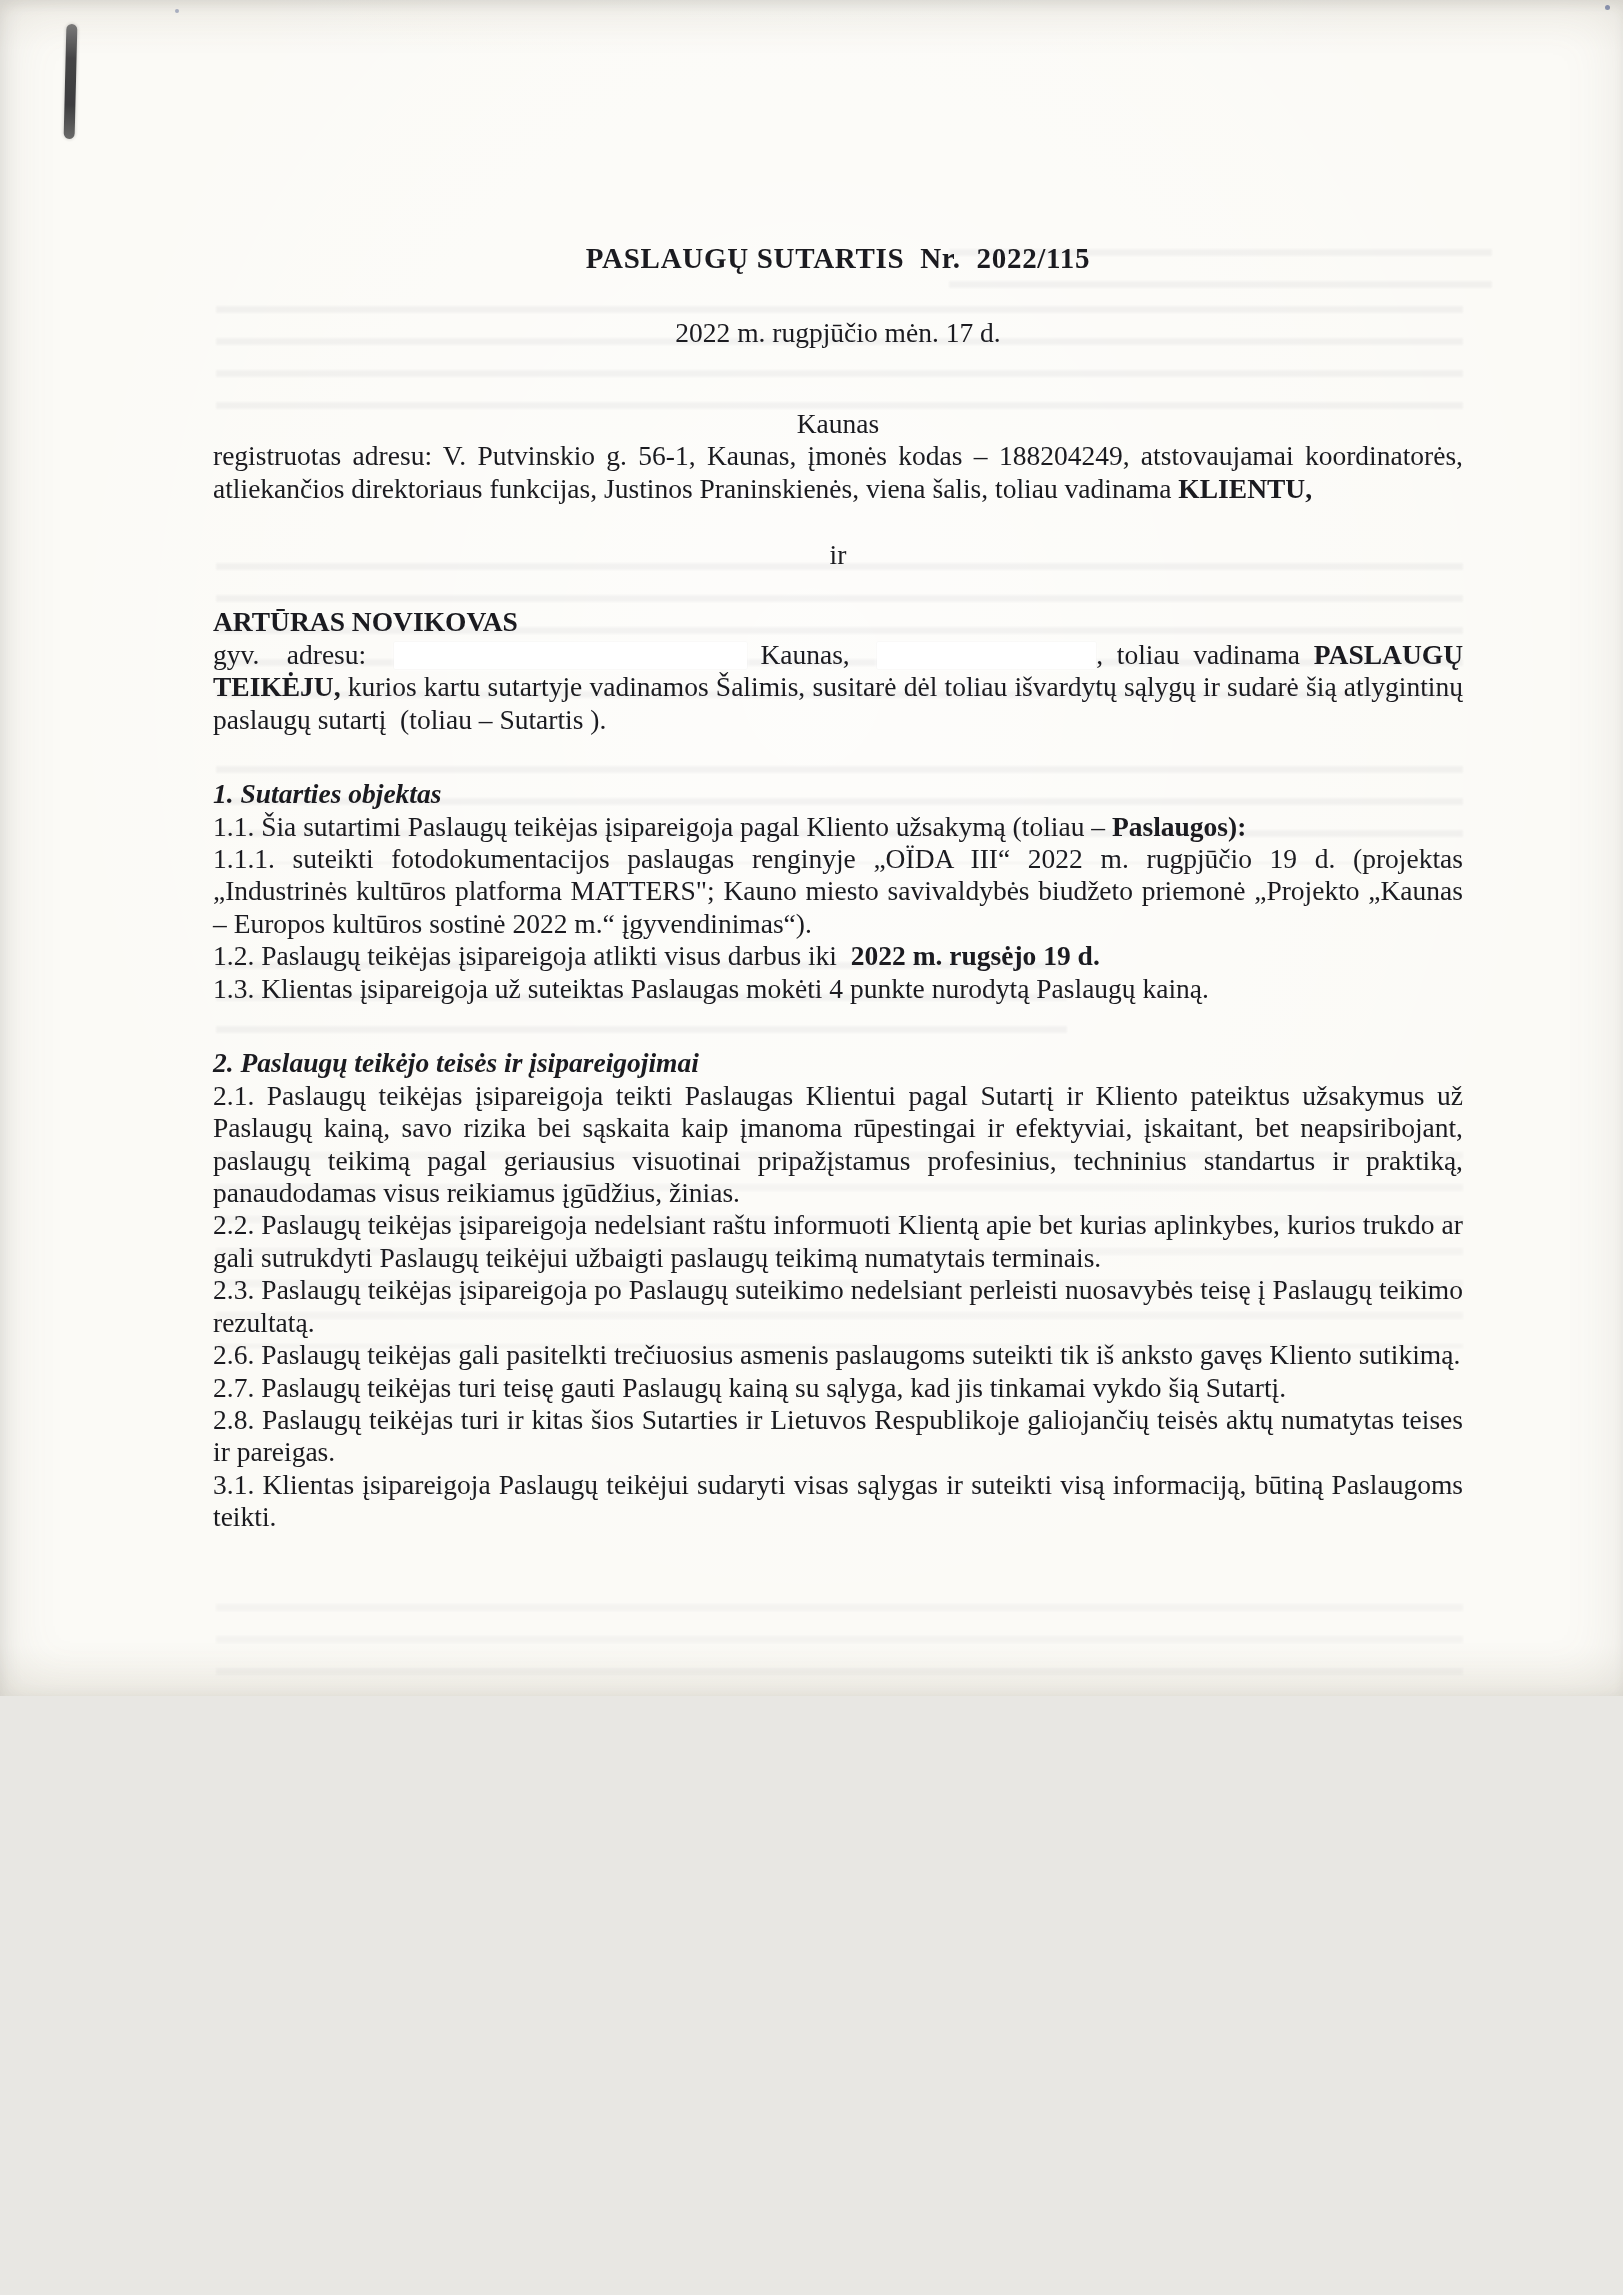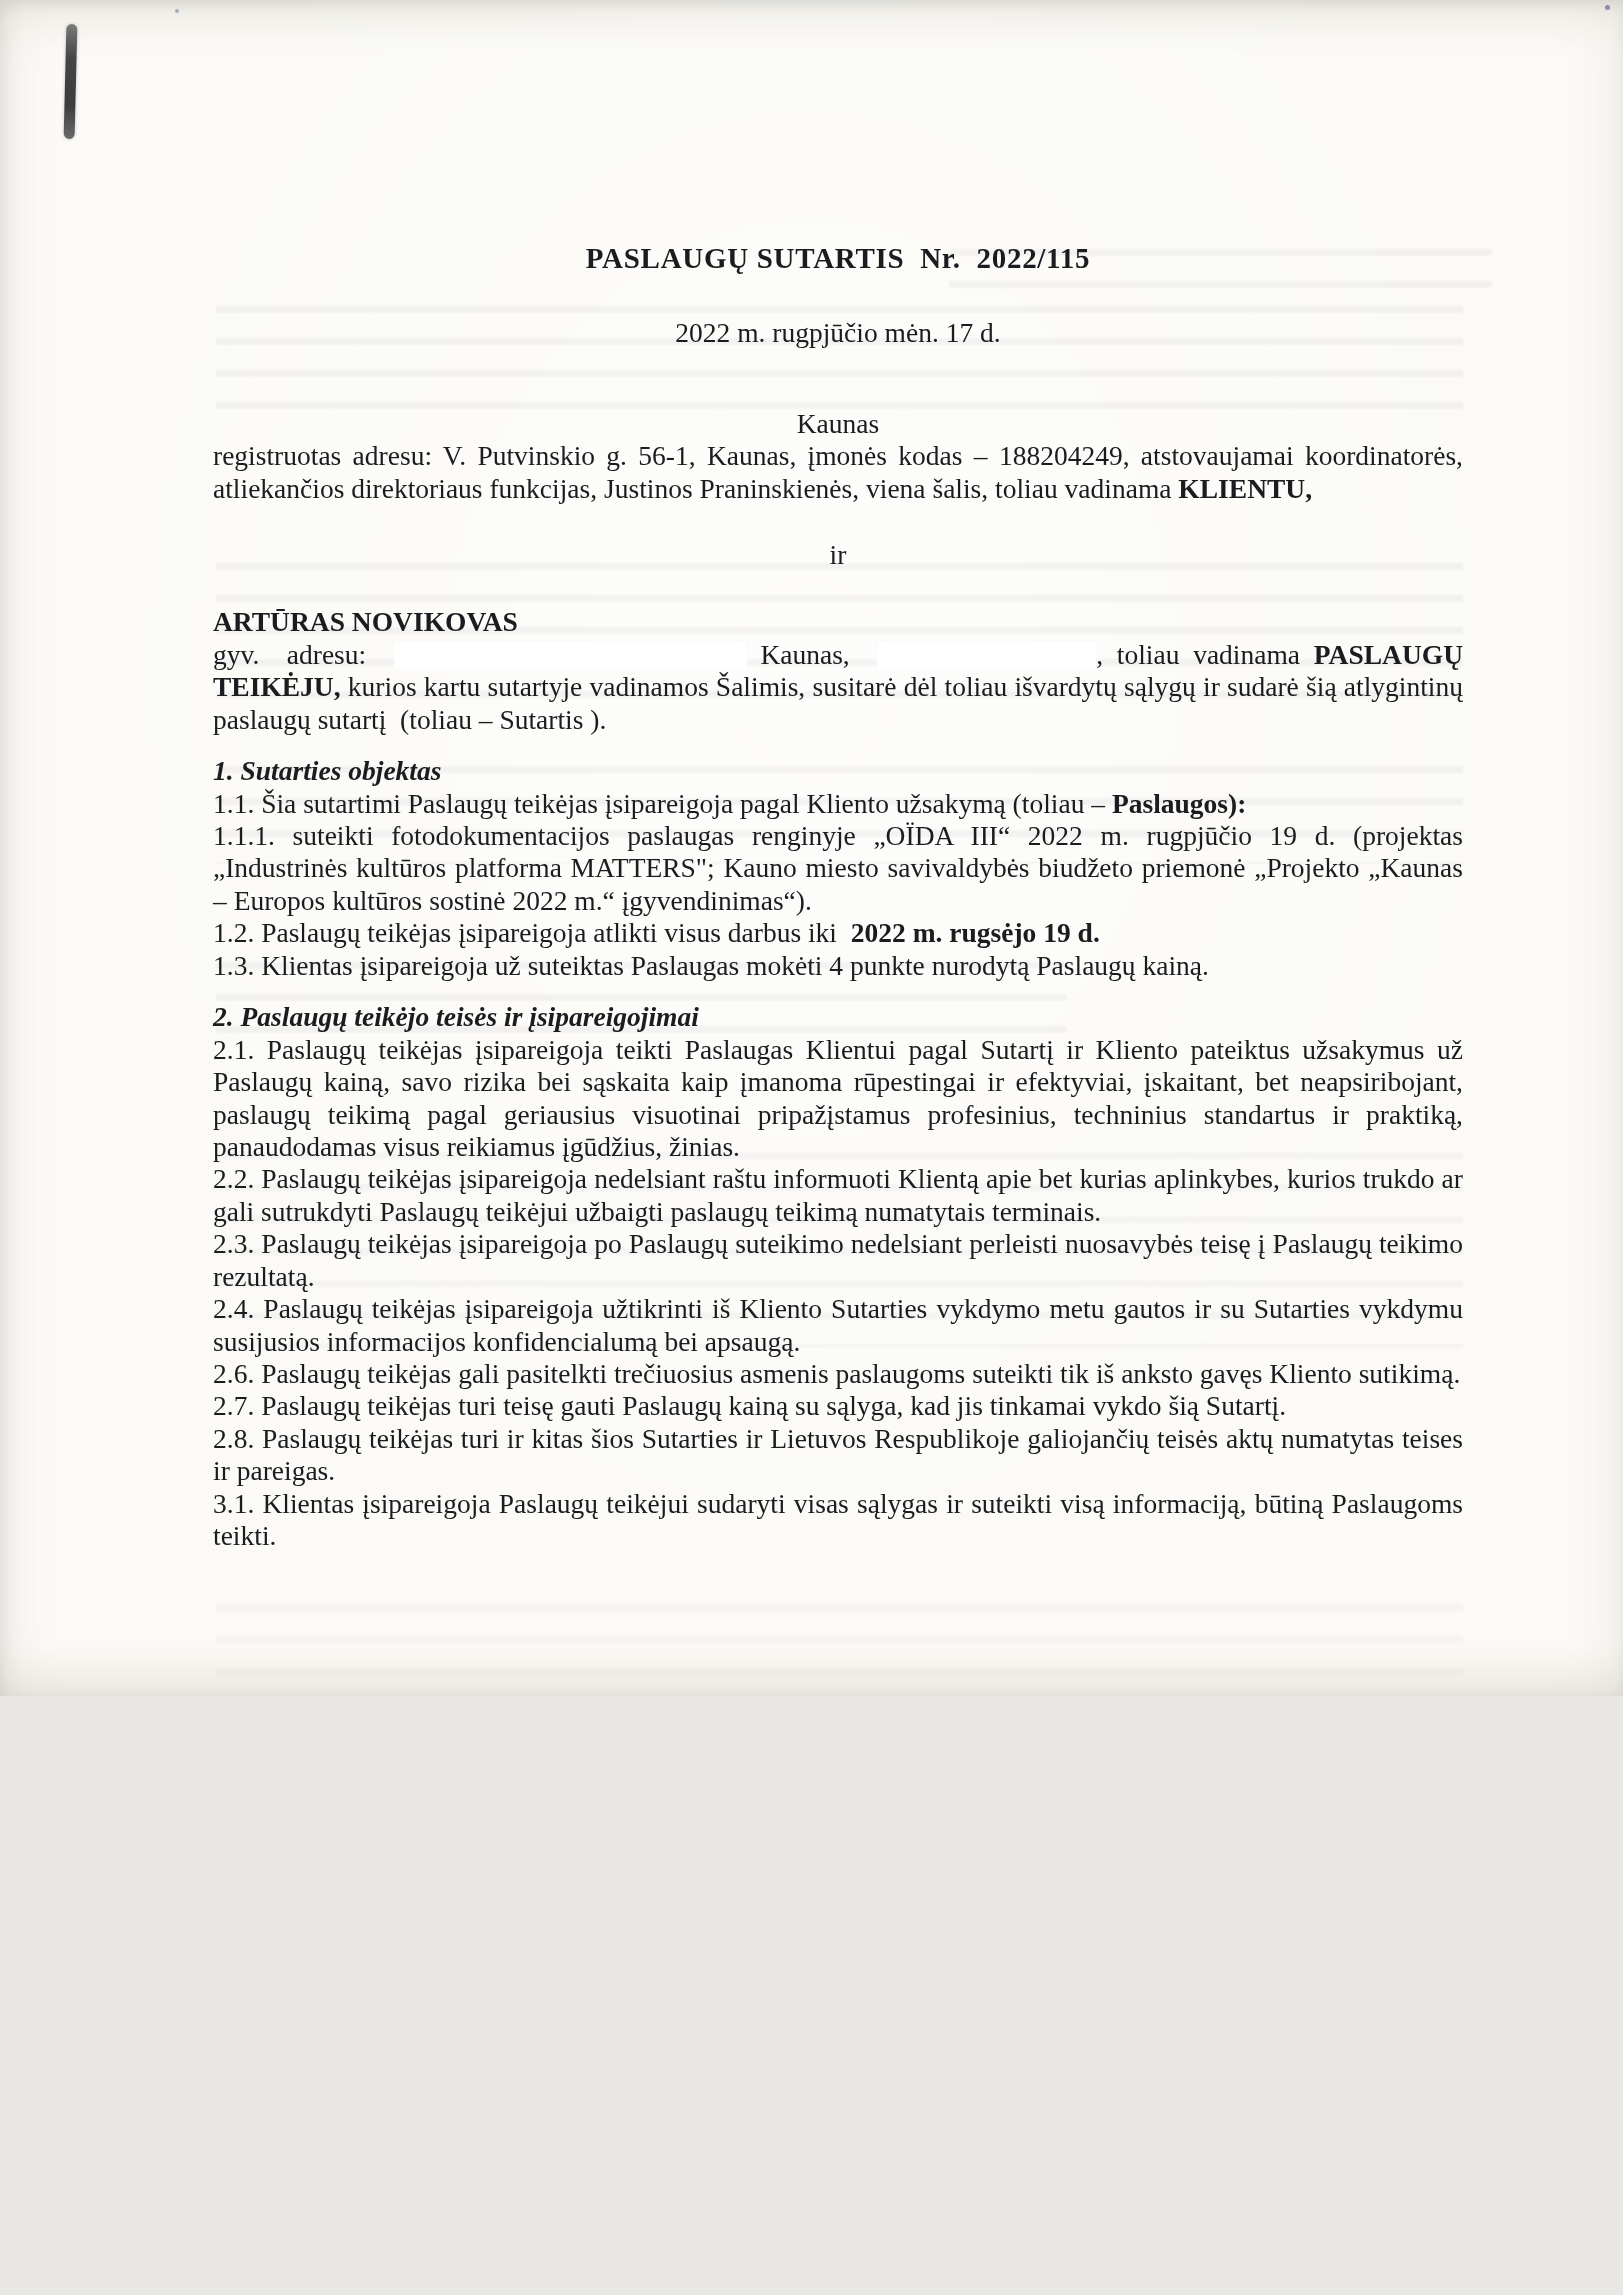--- a/index.html
+++ b/index.html
@@ -39,21 +39,21 @@
     pointer-events:none;
   }
   .content{
     position:absolute;left:213px;top:241px;width:1250px;
     font-size:27.5px;line-height:1.18;
   }
   .blk{margin:0;text-align:justify;text-justify:inter-word;}
   .title{text-align:center;font-weight:700;letter-spacing:0.7px;font-size:29px;margin-bottom:42px;}
   .date{text-align:center;margin-bottom:58px;}
   .city{text-align:center;}
-  .h{font-weight:700;font-style:italic;text-align:left;margin-top:19px;}
+  .h{font-weight:700;font-style:italic;text-align:left;margin-top:42px;}
   .mt1{margin-top:34px;margin-bottom:35px;text-align:center;}
   .b{font-weight:700;}
   .redaction{
     display:inline-block;height:27.5px;background:#ffffff;
     vertical-align:-5.2px;border-radius:1.3px;
     box-shadow:0 0 0 0.7px rgba(0,0,0,.025), 0 0 5.2px rgba(255,255,255,.9);
   }
 </style>
 </head>
 <body>
@@ -84,21 +84,20 @@
       <p class="blk "><span>gyv.&nbsp; adresu:&nbsp; </span><span class="redaction" style="width: 353px;"></span><span> Kaunas,&nbsp; </span><span class="redaction" style="width: 219px;"></span><span>, toliau vadinama </span><span class="b">PASLAUGŲ TEIKĖJU,</span><span> kurios kartu sutartyje vadinamos Šalimis, susitarė dėl toliau išvardytų sąlygų ir sudarė šią atlygintinų paslaugų sutartį&nbsp; (toliau – Sutartis ).</span></p>
       <p class="blk h"><span>1. Sutarties objektas</span></p>
       <p class="blk "><span>1.1. Šia sutartimi Paslaugų teikėjas įsipareigoja pagal Kliento užsakymą (toliau – </span><span class="b">Paslaugos):</span></p>
       <p class="blk "><span>1.1.1. suteikti fotodokumentacijos paslaugas renginyje „OÏDA III“ 2022 m. rugpjūčio 19 d. (projektas „Industrinės kultūros platforma MATTERS"; Kauno miesto savivaldybės biudžeto priemonė „Projekto „Kaunas – Europos kultūros sostinė 2022 m.“ įgyvendinimas“).</span></p>
       <p class="blk "><span>1.2. Paslaugų teikėjas įsipareigoja atlikti visus darbus iki&nbsp; </span><span class="b">2022 m. rugsėjo 19 d.</span></p>
       <p class="blk "><span>1.3. Klientas įsipareigoja už suteiktas Paslaugas mokėti 4 punkte nurodytą Paslaugų kainą.</span></p>
       <p class="blk h"><span>2. Paslaugų teikėjo teisės ir įsipareigojimai</span></p>
       <p class="blk "><span>2.1. Paslaugų teikėjas įsipareigoja teikti Paslaugas Klientui pagal Sutartį ir Kliento pateiktus užsakymus už Paslaugų kainą, savo rizika bei sąskaita kaip įmanoma rūpestingai ir efektyviai, įskaitant, bet neapsiribojant, paslaugų teikimą pagal geriausius visuotinai pripažįstamus profesinius, techninius standartus ir praktiką, panaudodamas visus reikiamus įgūdžius, žinias.</span></p>
       <p class="blk "><span>2.2. Paslaugų teikėjas įsipareigoja nedelsiant raštu informuoti Klientą apie bet kurias aplinkybes, kurios trukdo ar gali sutrukdyti Paslaugų teikėjui užbaigti paslaugų teikimą numatytais terminais.</span></p>
       <p class="blk "><span>2.3. Paslaugų teikėjas įsipareigoja po Paslaugų suteikimo nedelsiant perleisti nuosavybės teisę į Paslaugų teikimo rezultatą.</span></p>
-      <p class="blk "><span>2.4. Paslaugų teikėjas įsipareigoja užtikrinti iš Kliento Sutarties vykdymo metu gautos ir su Sutarties vykdymu susijusios informacijos konfidencialumą bei apsaugą.</span></p>
       <p class="blk "><span>2.6. Paslaugų teikėjas gali pasitelkti trečiuosius asmenis paslaugoms suteikti tik iš anksto gavęs Kliento sutikimą.</span></p>
       <p class="blk "><span>2.7. Paslaugų teikėjas turi teisę gauti Paslaugų kainą su sąlyga, kad jis tinkamai vykdo šią Sutartį.</span></p>
       <p class="blk "><span>2.8. Paslaugų teikėjas turi ir kitas šios Sutarties ir Lietuvos Respublikoje galiojančių teisės aktų numatytas teises ir pareigas.</span></p>
       <p class="blk "><span>3.1. Klientas įsipareigoja Paslaugų teikėjui sudaryti visas sąlygas ir suteikti visą informaciją, būtiną Paslaugoms teikti.</span></p>
     </div>
 
 </div>
 
 
 </body></html>

